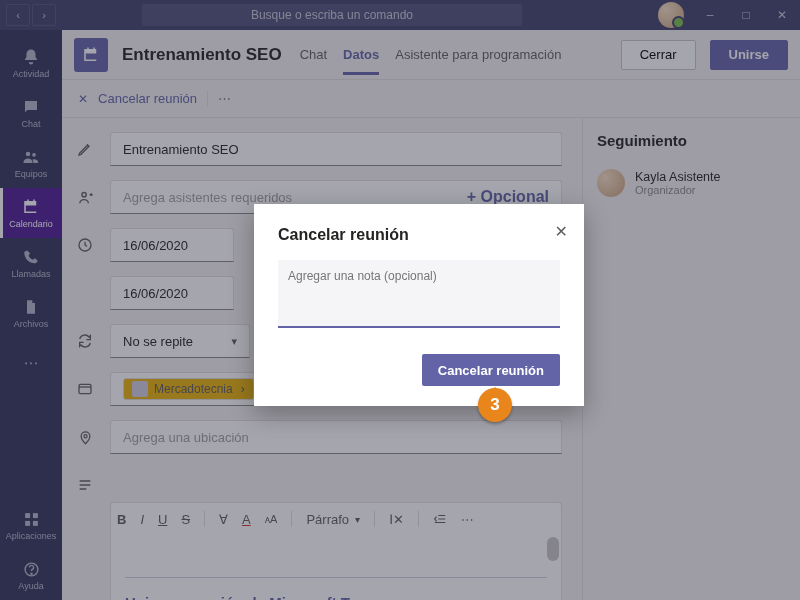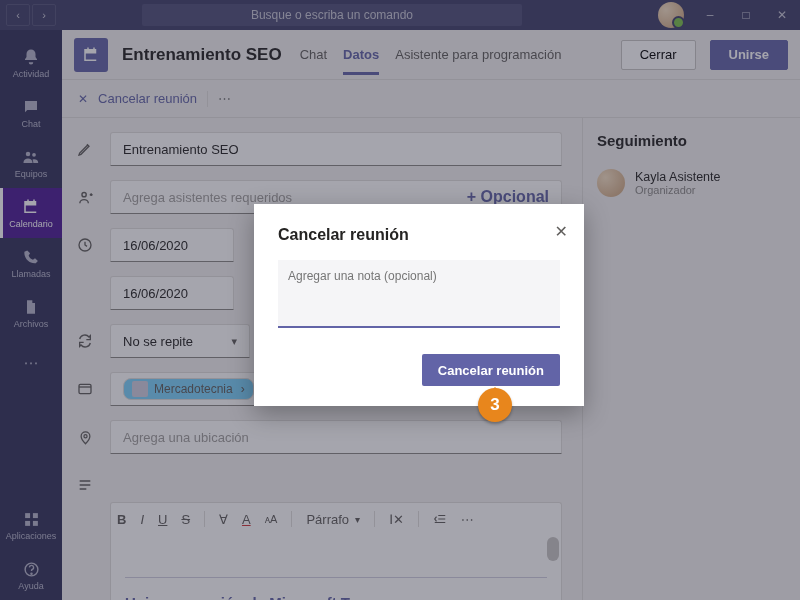--- a/index.html
+++ b/index.html
@@ -47,21 +47,21 @@
 
   .content-row { flex: 1; display: flex; min-height: 0; }
 
   .form-pane { flex: 1; padding: 14px 20px 0 12px; overflow: hidden; }
   .form-row { display: flex; align-items: flex-start; gap: 14px; margin-bottom: 14px; }
   .form-row .row-icon { width: 22px; height: 34px; display: inline-flex; align-items: center; justify-content: center; color: #605e5c; font-size: 15px; }
   .field { flex: 1; height: 34px; background: #fff; border: 1px solid #e1dfdd; border-bottom: 1px solid #8a8886; border-radius: 3px 3px 0 0; display: flex; align-items: center; padding: 0 12px; color: #252423; font-size: 13px; }
   .field.placeholder { color: #a19f9d; gap: 13px; }
   .field .suffix { margin-left: auto; color: #6264a7; font-size: 16px; font-weight: bold; }
   .field .chev { margin-left: auto; color: #605e5c; font-size: 11px; }
-  .chip { display: inline-flex; align-items: center; gap: 6px; background: #7dd3fc; border: 1px solid #e1dfdd; border-radius: 8px; padding: 2px 8px; font-size: 12px; color: #605e5c; }
+  .chip { display: inline-flex; align-items: center; gap: 6px; background: #eab308; border: 1px solid #e1dfdd; border-radius: 3px; padding: 2px 8px; font-size: 12px; color: #605e5c; }
   .chip .dot { width: 16px; height: 16px; background: #d0cfe0; border-radius: 2px; display: inline-block; }
 
   .toolbar { display: flex; align-items: center; gap: 14px; padding: 8px 6px; color: #605e5c; font-size: 13px; border-top: 1px solid #e1dfdd; border-left: 1px solid #e1dfdd; border-right: 1px solid #e1dfdd; border-radius: 3px 3px 0 0; background: #fff; margin-left: 36px; }
   .toolbar .sep { width: 1px; height: 16px; background: #e1dfdd; }
   .toolbar .sel { display: inline-flex; align-items: center; gap: 6px; }
 
   .editor { margin-left: 36px; background: #fff; border: 1px solid #e1dfdd; border-top: none; height: 120px; padding: 14px; position: relative; }
   .editor .scrollbar { position: absolute; right: 2px; top: 2px; width: 12px; height: 24px; background: #c8c6c4; border-radius: 6px; }
   .editor .divider { height: 1px; background: #d0cfe0; margin: 28px 0 16px; }
   .editor .link { color: #6264a7; text-decoration: underline; font-weight: 700; font-size: 15px; }

